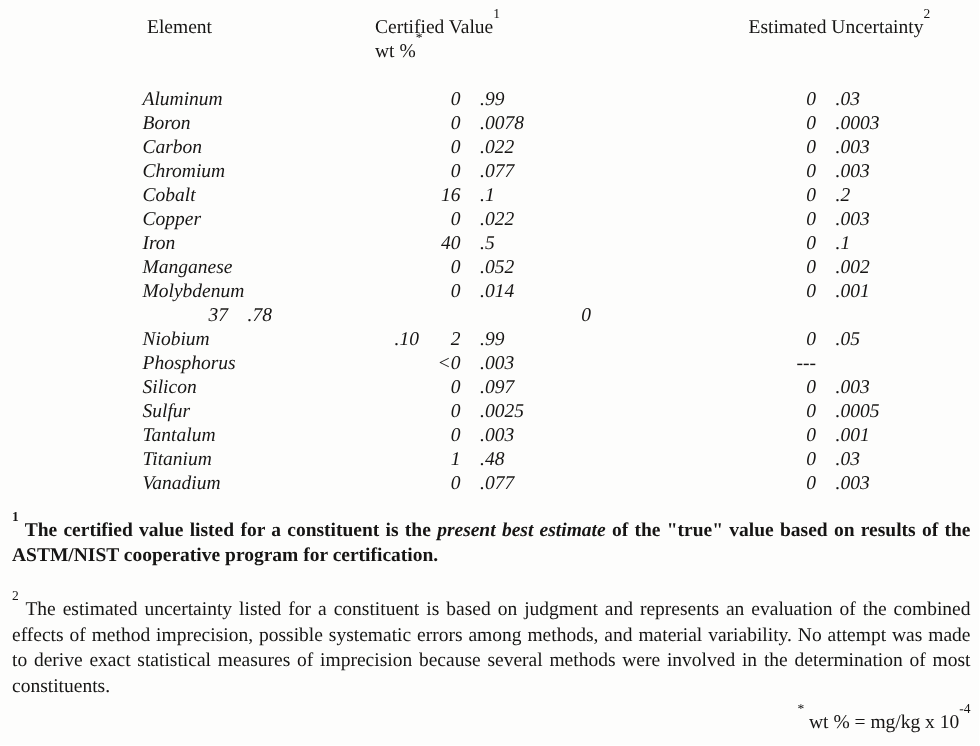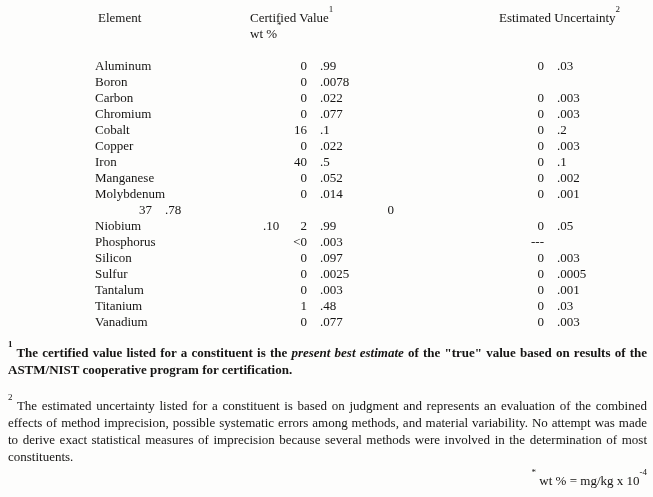--- a/index.html
+++ b/index.html
@@ -24,21 +24,21 @@
   .tbl { padding: 10px 0 0 95px; }
   .hdr-row, .row {
     display: grid;
     grid-template-columns: 155px 150px 1fr;
   }
   .hdr-row { line-height: 16px; }
   .hdr-row .c1 { padding-left: 3px; }
   .hdr-row .c2 { }
   .hdr-row .c3 { padding-left: 99px; }
   .body { margin-top: 16px; }
-  .row { height: 16px; line-height: 16px; }
+  .row { height: 16px; line-height: 16px; font-style: italic; }
   .row .ip { display: inline-block; text-align: right; white-space: pre; }
   .row .fp { display: inline-block; text-align: left; white-space: pre; padding-left: 13px; }
   .row .c2 .ip { width: 57px; }
   .row .c3 .ip { width: 144px; }
   
   .fn {
     margin-left: 8px;
     width: 639px;
     text-align: justify;
     line-height: 17px;
@@ -67,20 +67,21 @@
     <div class="body">
   <div class="row">
     <div class="c1">Aluminum</div>
     <div class="c2"><span class="ip">0</span><span class="fp">.99</span></div>
     <div class="c3"><span class="ip">0</span><span class="fp">.03</span></div>
   </div>
 
   <div class="row">
     <div class="c1">Boron</div>
     <div class="c2"><span class="ip">0</span><span class="fp">.0078</span></div>
+    <div class="c3"><span class="ip">0</span><span class="fp">.0003</span></div>
   </div>
 
   <div class="row">
     <div class="c1">Carbon</div>
     <div class="c2"><span class="ip">0</span><span class="fp">.022</span></div>
     <div class="c3"><span class="ip">0</span><span class="fp">.003</span></div>
   </div>
 
   <div class="row">
     <div class="c1">Chromium</div>

